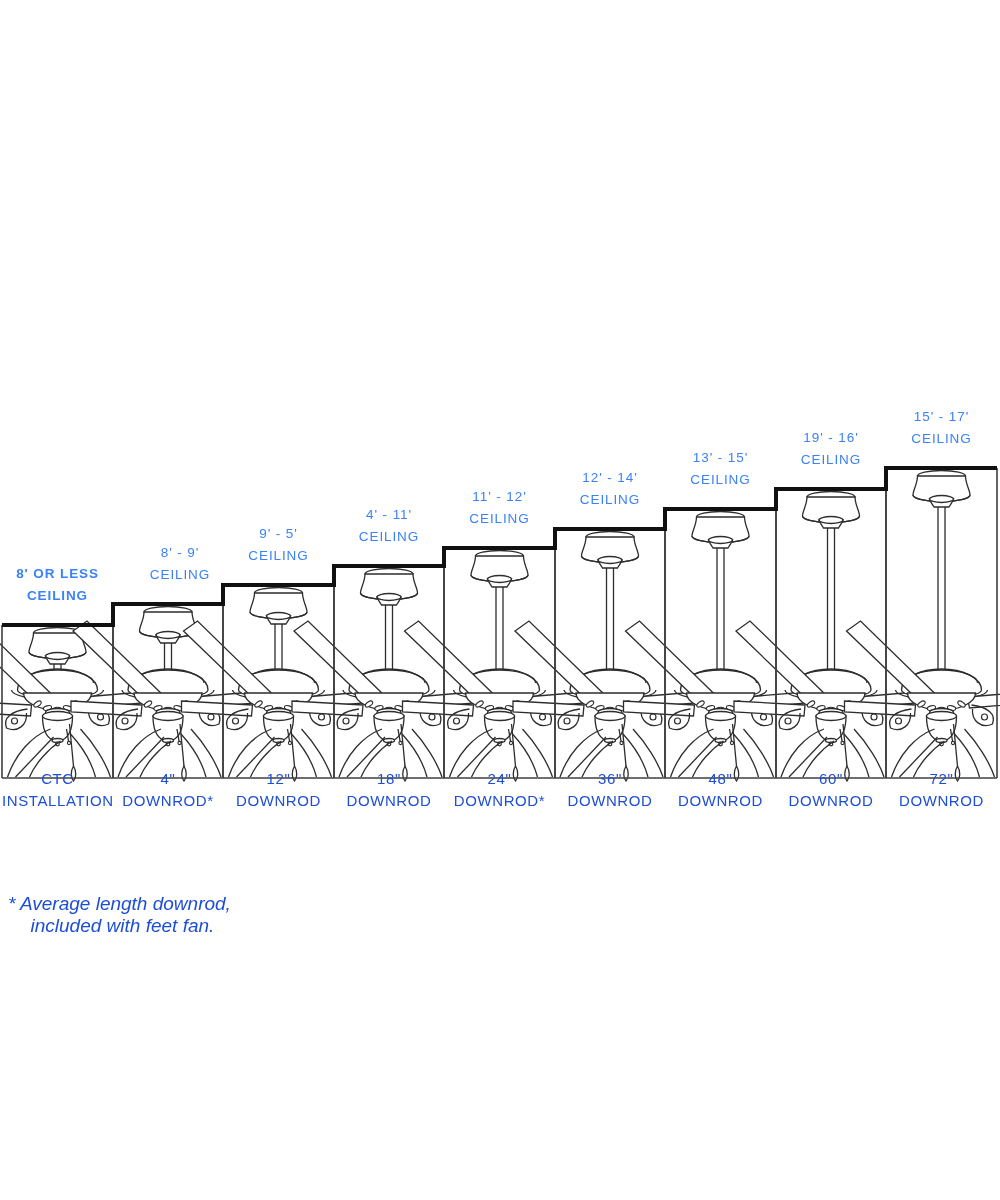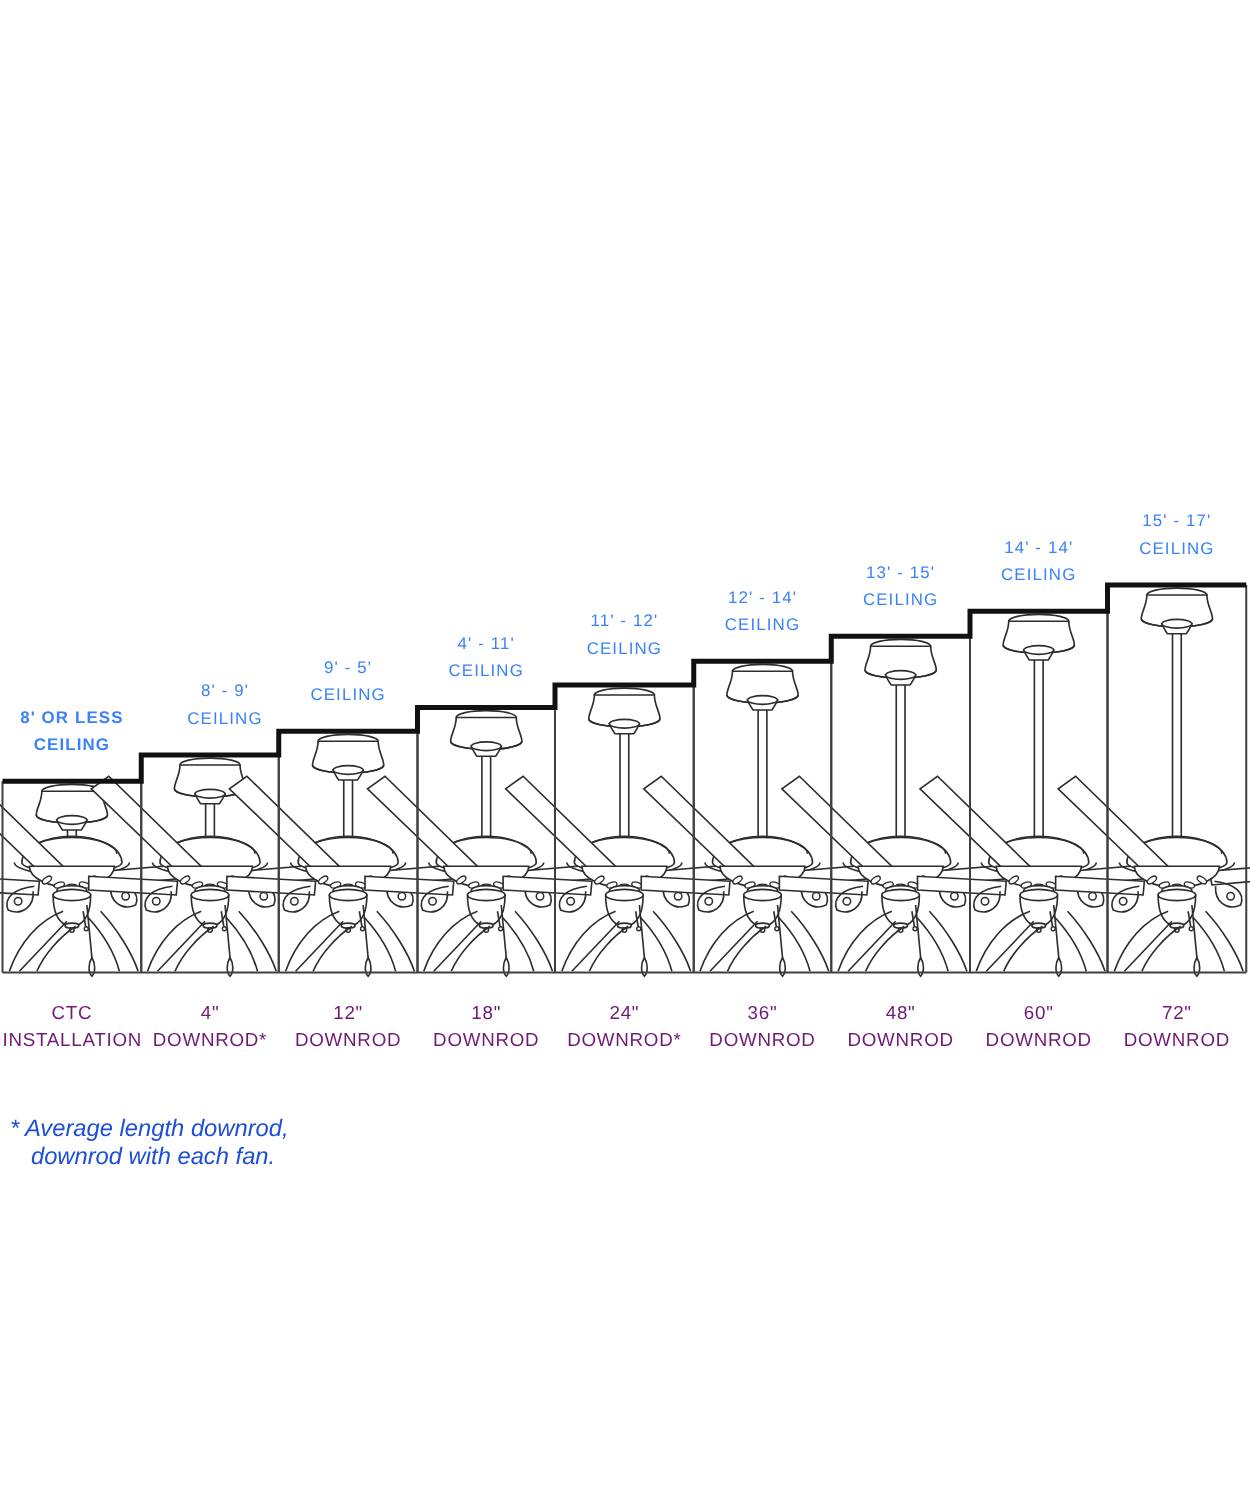--- a/index.html
+++ b/index.html
@@ -13,21 +13,21 @@
   }
   .intro{
     position:absolute;left:4px;top:312px;margin:0;max-width:935px;
     font-size:19px;line-height:26px;letter-spacing:0.2px;color:#2e2e2e;
   }
   #diagram-svg{position:absolute;left:0;top:0;}
   .ceil-label,.rod-label{
     position:absolute;text-align:center;color:#3b82f6;
   }
   .ceil-label{font-size:13.5px;line-height:21.5px;letter-spacing:0.9px;}
-  .rod-label{top:800px;font-size:15px;line-height:22px;letter-spacing:0.6px;color:#701a75;}
+  .rod-label{top:768px;font-size:15px;line-height:22px;letter-spacing:0.6px;color:#1d4ed8;}
   .footnote{
     position:absolute;left:8px;top:893px;font-style:italic;
     font-size:19px;line-height:22px;color:#1d4ed8;text-align:center;
   }
   .footnote .l2{margin-left:6px;}
 </style>
 </head>
 <body>
 
 <div class="screen">
@@ -459,34 +459,34 @@
       </div>
       <div class="ceil-label" style="left: 665px; width: 111px; top: 447px;">
         <div>13' - 15'</div>
         <div>CEILING</div>
       </div>
       <div class="rod-label" style="left: 665px; width: 111px;">
         <div>48"</div>
         <div>DOWNROD</div>
       </div>
       <div class="ceil-label" style="left: 776px; width: 110px; top: 427px;">
-        <div>14' - 14'</div>
+        <div>19' - 16'</div>
         <div>CEILING</div>
       </div>
       <div class="rod-label" style="left: 776px; width: 110px;">
         <div>60"</div>
         <div>DOWNROD</div>
       </div>
       <div class="ceil-label" style="left: 886px; width: 111px; top: 406px;">
         <div>15' - 17'</div>
         <div>CEILING</div>
       </div>
       <div class="rod-label" style="left: 886px; width: 111px;">
         <div>72"</div>
         <div>DOWNROD</div>
       </div>
     </div>
 
   <div class="footnote">
     <div class="l1">* Average length downrod,</div>
-    <div class="l2">downrod with each fan.</div>
+    <div class="l2">included with feet fan.</div>
   </div>
 </div>
 
 </body></html>

